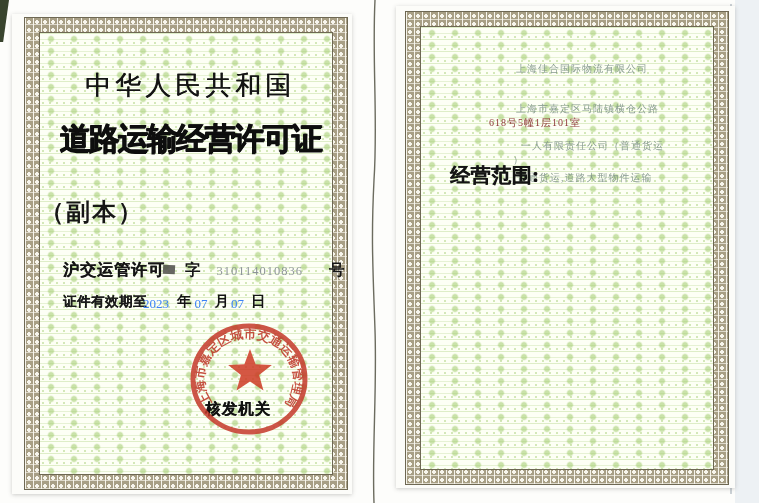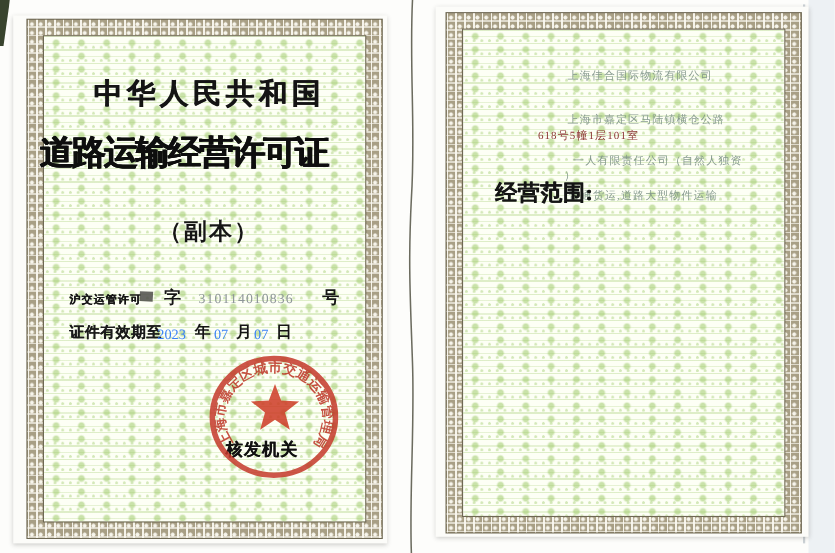--- a/index.html
+++ b/index.html
@@ -42,31 +42,31 @@
       radial-gradient(circle at 3px 10px, rgba(150,197,94,.40) 1px, transparent 1.5px),
       repeating-linear-gradient(180deg, rgba(150,197,94,.30) 0 1px, transparent 1px 6px, rgba(150,197,94,.22) 6px 7px, transparent 7px 12px);
     background-size:23px 12px,7px 12px,auto;
     box-shadow:0 0 0 1px #6e6853;
   }
   .left-inner{left:40px;top:33px;width:292px;height:441px;}
   .right-inner{left:421px;top:27px;width:292px;height:442px;}
 
   
   .country{left:40px;top:68px;width:300px;text-align:center;
-    font-size:26px;font-weight:700;letter-spacing:4px;color:#141414;
+    font-size:26px;font-weight:400;letter-spacing:4px;color:#141414;
     text-shadow:.6px 0 currentColor;}
-  .main-title{left:36px;top:118px;width:308px;text-align:left;
+  .main-title{left:36px;top:118px;width:308px;text-align:center;
     font-family:Liberation Mono, monospace;
     font-size:31px;font-weight:900;letter-spacing:-2px;color:#0e0e0e;
     text-shadow:1px 0 currentColor,0 .5px currentColor;}
-  .copy-type{left:40px;top:196px;width:300px;text-align:center;
-    font-size:21px;font-weight:700;letter-spacing:2px;color:#161616;}
+  .copy-type{left:40px;top:196px;width:300px;text-align:left;
+    font-size:24px;font-weight:700;letter-spacing:2px;color:#161616;}
 
   .lic-line{left:63px;top:260px;width:280px;white-space:nowrap;}
-  .lic-prefix{font-size:10px;font-weight:700;color:#151515;letter-spacing:1px;text-shadow:.4px 0 currentColor;}
+  .lic-prefix{font-size:16px;font-weight:700;color:#151515;letter-spacing:1px;text-shadow:.4px 0 currentColor;}
   .redact{display:inline-block;width:12px;height:9px;background:#4c4c48;opacity:.85;
     transform:rotate(3deg);margin-left:-2px;vertical-align:1px;}
   .lic-zi{font-size:15.5px;font-weight:700;color:#151515;margin-left:10px;}
   .lic-num{font-size:12.5px;color:#8d9598;letter-spacing:1px;margin-left:16px;
     font-family:"Liberation Serif",serif;}
   .lic-suffix{font-size:15.5px;font-weight:700;color:#151515;margin-left:26px;}
 
   .valid-line{left:63px;top:292px;width:280px;white-space:nowrap;font-size:13.5px;}
   .valid-label{font-weight:700;color:#1a1a1a;letter-spacing:.5px;text-shadow:.3px 0 currentColor;}
   .g-num{color:#3b82f6;position:relative;top:2px;font-size:13px;}
@@ -138,19 +138,19 @@
 
   <div class="abs paper right-paper"></div>
   <div class="abs frame right-frame"></div>
   <div class="abs guilloche right-inner"></div>
 
   <div class="abs f-value" style="left:516px;top:62px">上海佳合国际物流有限公司</div>
 
   <div class="abs f-value" style="left:516px;top:102px">上海市嘉定区马陆镇横仓公路</div>
   <div class="abs f-value blue" style="left:489px;top:116px">618号5幢1层101室</div>
 
-  <div class="abs f-value" style="left:521px;top:139px">一人有限责任公司（自然人独资</div>
+  <div class="abs f-value" style="left:521px;top:139px">一人有限责任公司（普通货运</div>
   <div class="abs f-value" style="left:513px;top:153px">）</div>
 
   <div class="abs f-value" style="left:517px;top:171px">普通货运,道路大型物件运输</div>
   <div class="abs f-label" style="left:450px;top:162px">经营范围:</div>
 
 </div>
 
 </body></html>

